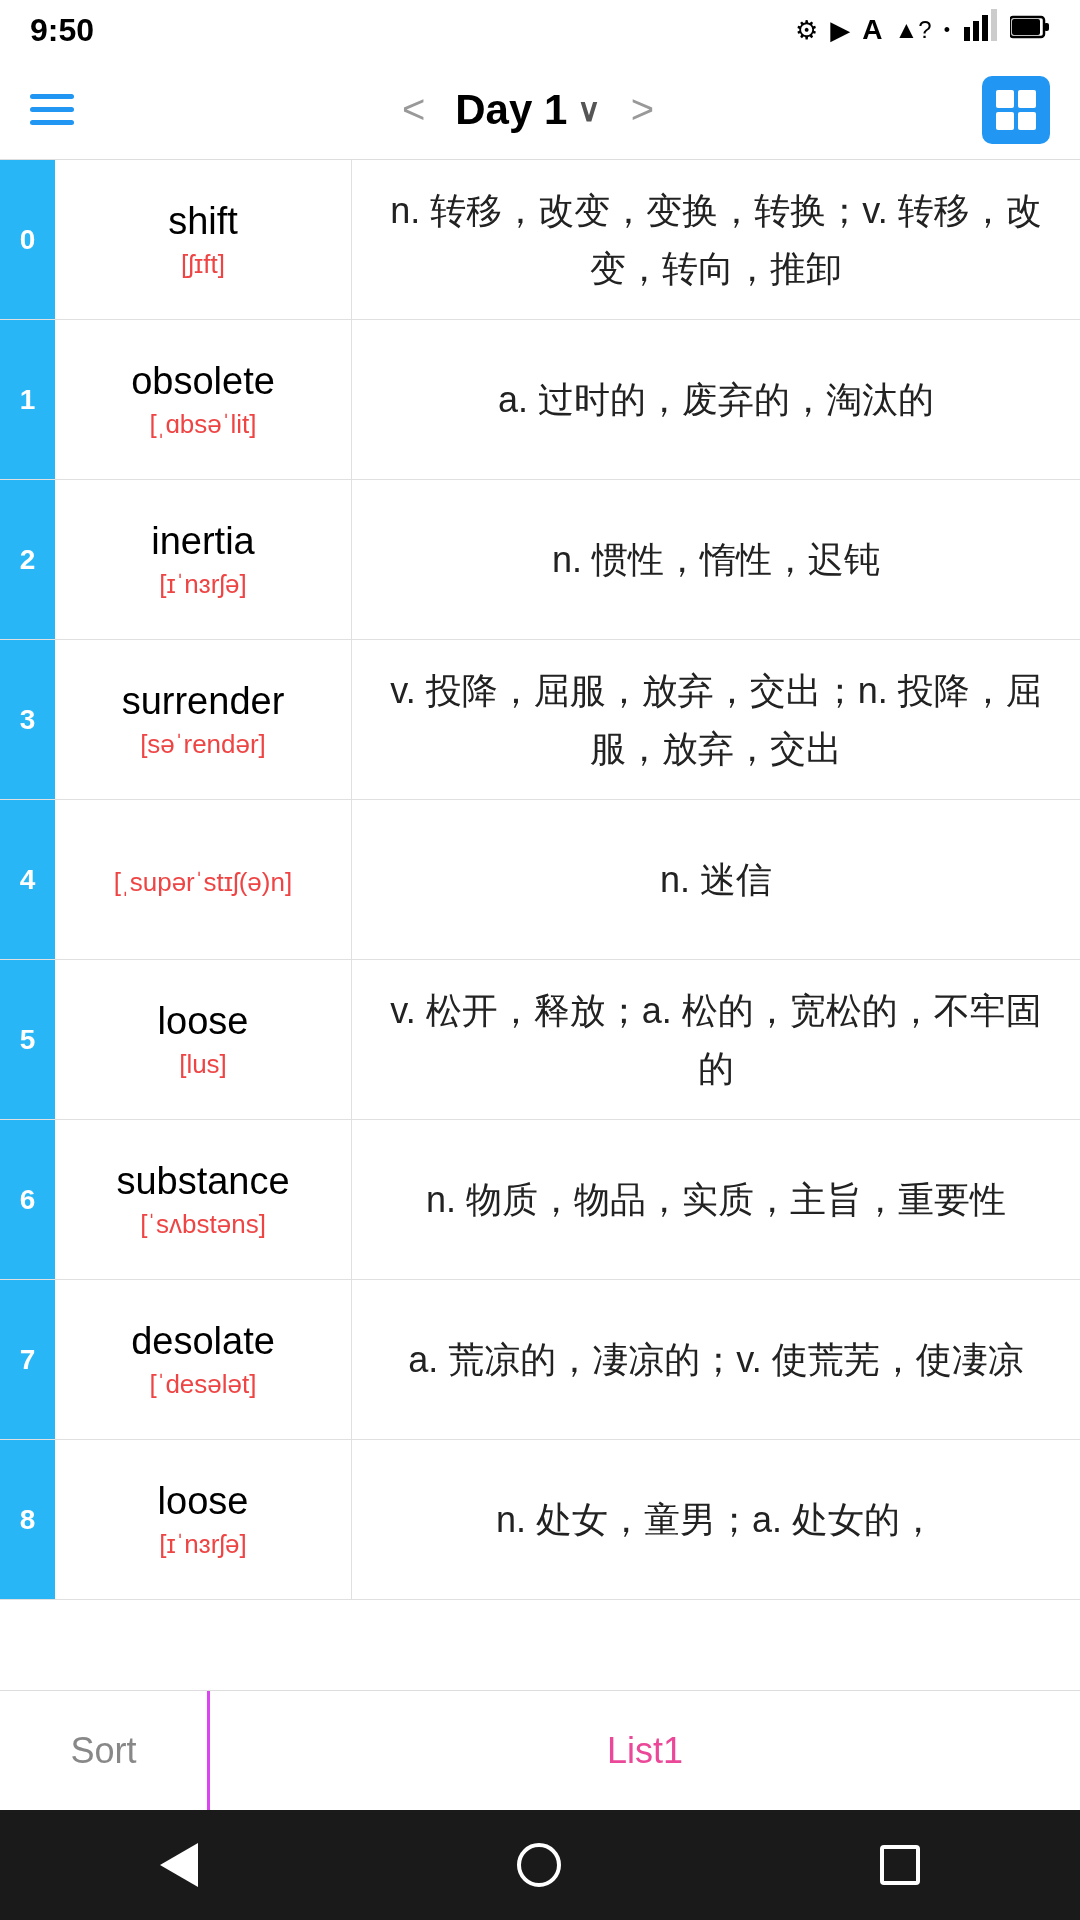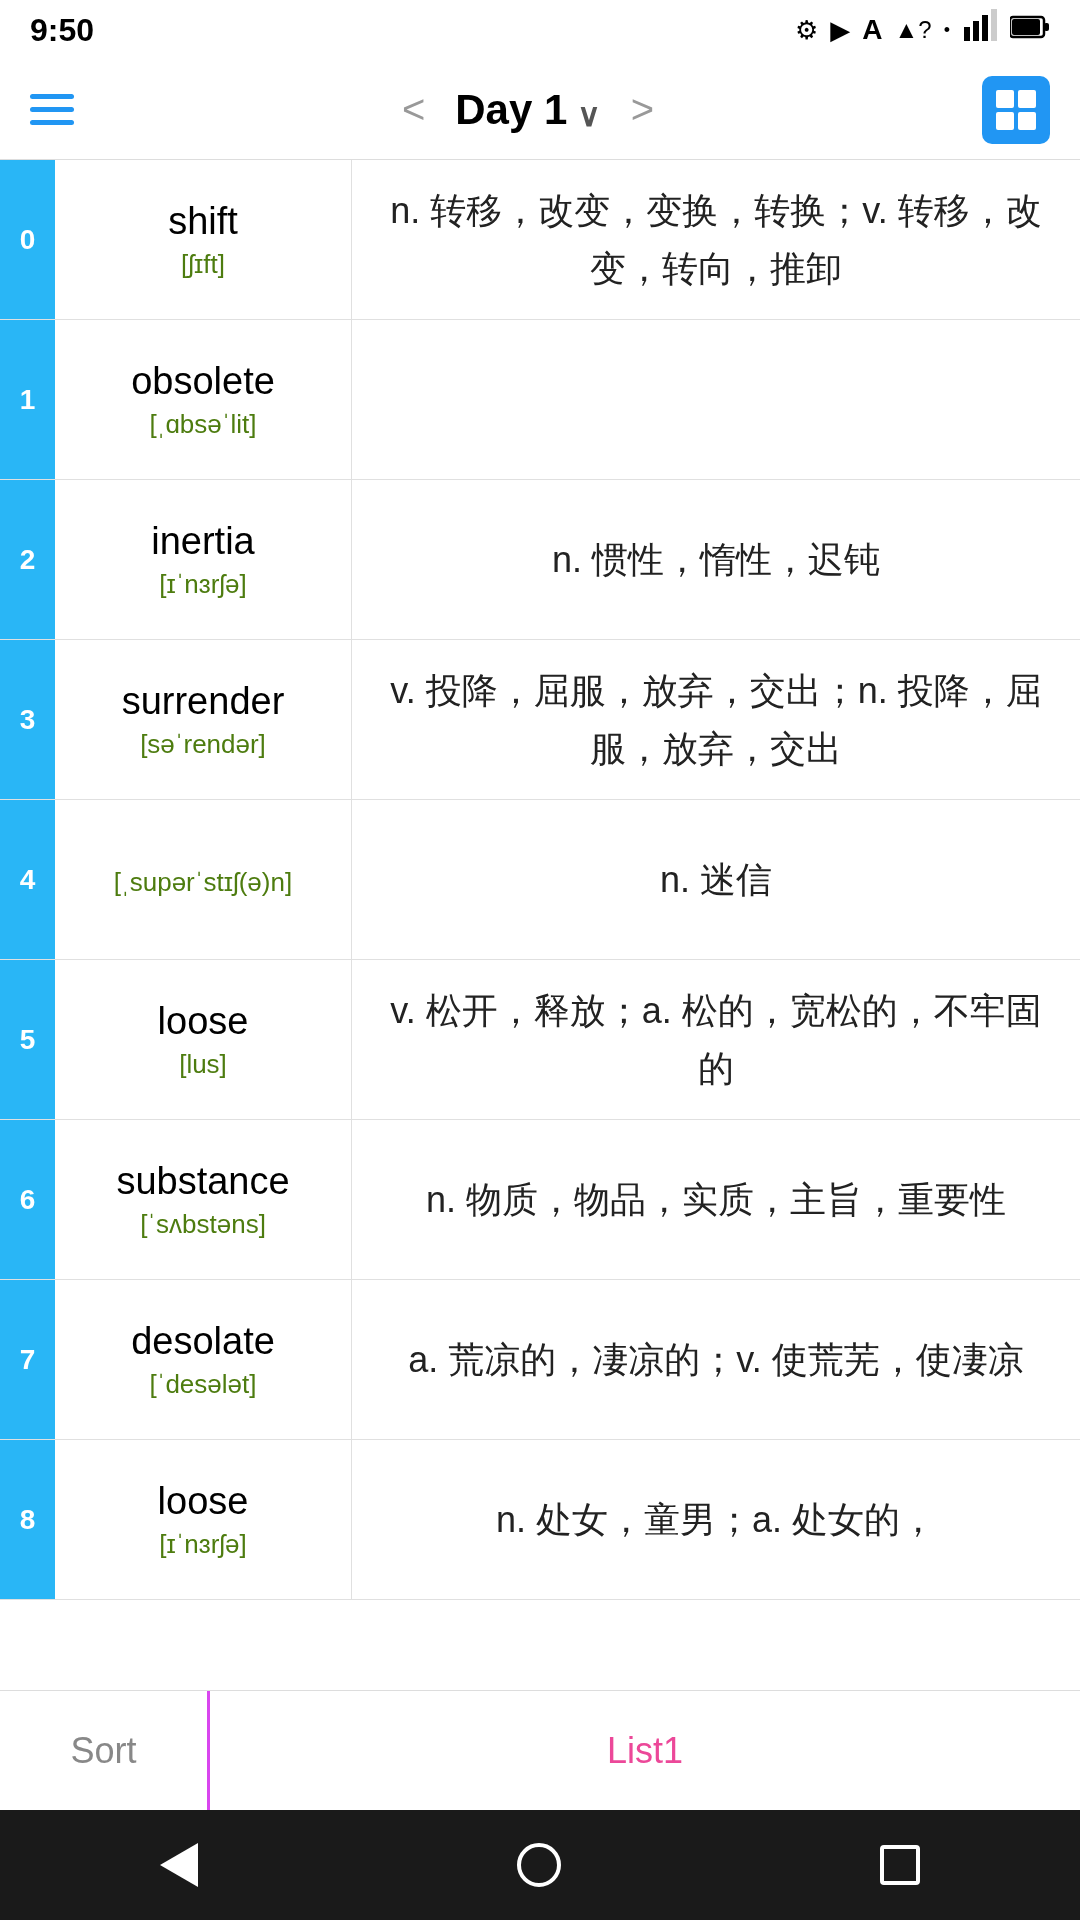--- a/index.html
+++ b/index.html
@@ -72,21 +72,21 @@
       font-size: 40px;
       color: #999;
       cursor: pointer;
       padding: 0 10px;
     }
     .nav-title {
       font-size: 42px;
       font-weight: bold;
       color: #000;
       display: flex;
-      align-items: flex-end;
+      align-items: center;
       gap: 10px;
     }
     .nav-title .dropdown-arrow {
       font-size: 32px;
       color: #555;
     }
     .grid-icon {
       width: 68px;
       height: 68px;
       background: #2196F3;
@@ -137,21 +137,21 @@
       flex-shrink: 0;
     }
     .word-text {
       font-size: 38px;
       font-weight: 500;
       color: #000;
       text-align: center;
     }
     .word-phonetic {
       font-size: 26px;
-      color: #4d7c0f;
+      color: #ef4444;
       margin-top: 6px;
       text-align: center;
     }
 
     .definition-cell {
       flex: 1;
       display: flex;
       align-items: center;
       justify-content: center;
       padding: 20px 30px;
@@ -303,20 +303,21 @@
         <span class="word-phonetic">[ʃɪft]</span>
       </div>
       <div class="definition-cell">n. 转移，改变，变换，转换；v. 转移，改变，转向，推卸</div>
     </div>
     <div class="word-row">
       <div class="row-index">1</div>
       <div class="word-cell">
         <span class="word-text">obsolete</span>
         <span class="word-phonetic">[ˌɑbsəˈlit]</span>
       </div>
+      <div class="definition-cell">a. 过时的，废弃的，淘汰的</div>
     </div>
     <div class="word-row">
       <div class="row-index">2</div>
       <div class="word-cell">
         <span class="word-text">inertia</span>
         <span class="word-phonetic">[ɪˈnɜrʃə]</span>
       </div>
       <div class="definition-cell">n. 惯性，惰性，迟钝</div>
     </div>
     <div class="word-row">

